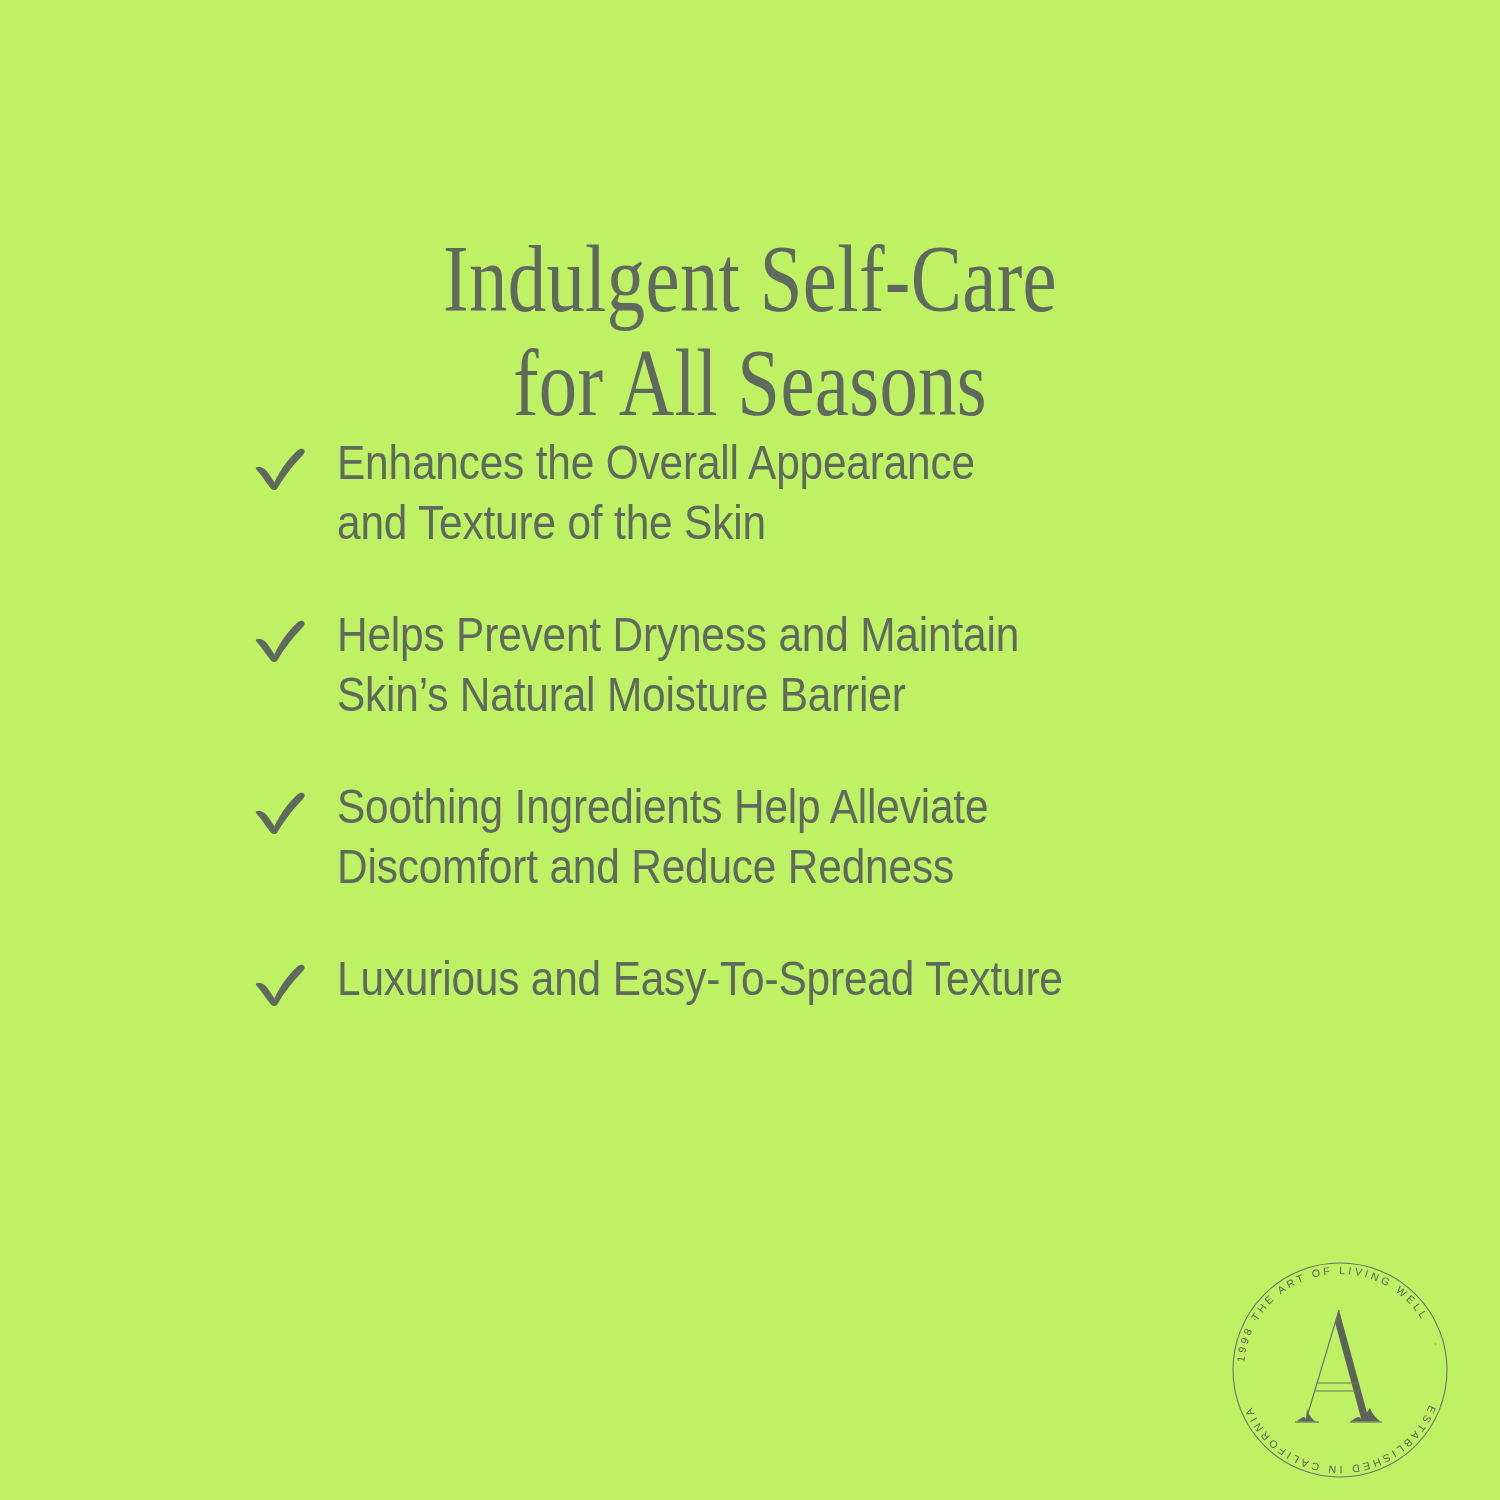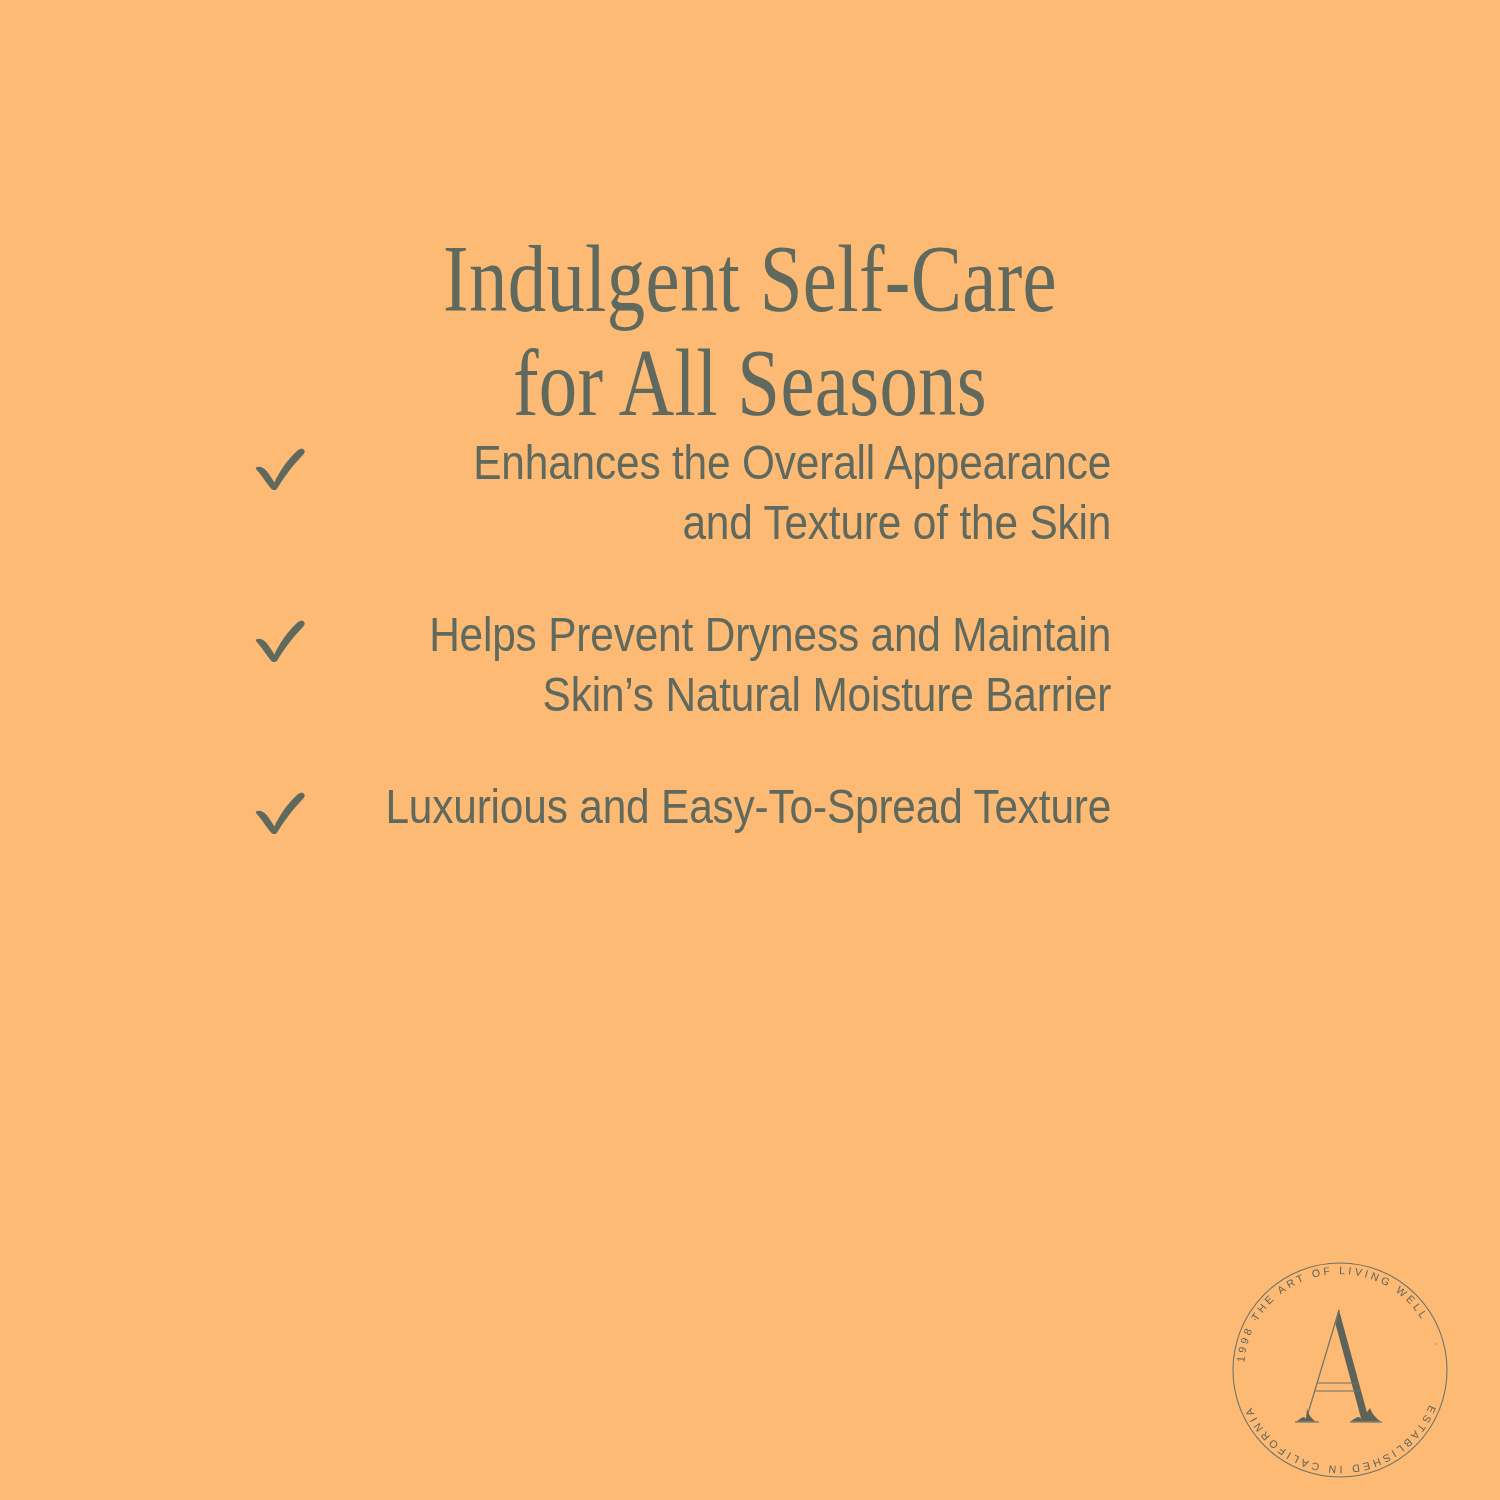--- a/index.html
+++ b/index.html
@@ -13,21 +13,21 @@
     height: 1500px;
     background: #fdfdf0;
     font-family: "Liberation Sans", sans-serif;
     overflow: hidden;
   }
 
   .canvas {
     position: relative;
     width: 1500px;
     height: 1500px;
-    background: #fdba74;
+    background: #bef264;
     box-sizing: border-box;
   }
 
   
   .headline {
     position: absolute;
     left: 0;
     top: 163px;
     width: 1500px;
     text-align: center;
@@ -44,21 +44,20 @@
   .headline .line {
     display: block;
   }
 
   
   .benefits {
     position: absolute;
     left: 252px;
     top: 432px;
     width: 980px;
-    text-align: right;
   }
 
   .benefit-row {
     position: relative;
     display: block;
     padding-left: 85px;
     margin-bottom: 52px;
   }
   .benefit-row:last-child {
     margin-bottom: 18px;
@@ -142,20 +141,29 @@
     <li class="benefit-row">
       <span class="check-icon">
         <svg viewBox="0 0 56 52" xmlns="http://www.w3.org/2000/svg">
           <path d="M4 27.5 C8 25.5 12.5 27.5 16.5 33.5 C20 38.5 21.5 41 22.5 42.5 C26 34 34 21 45.5 10.5 C48.5 8 51.5 8.5 52.5 10.5 C53.3 12.2 52 14 49.5 16.5 C39 27.5 30.5 39.5 25.5 48 C24 50.5 21 50.8 19 48.5 C15.5 44.5 10 36 6 31.5 C4.2 29.5 3.2 28 4 27.5 Z" fill="#60695d"></path>
         </svg>
       </span>
       <span class="benefit-text">Helps Prevent Dryness and Maintain
 Skin’s Natural Moisture Barrier</span>
     </li>
 
+    <li class="benefit-row">
+      <span class="check-icon">
+        <svg viewBox="0 0 56 52" xmlns="http://www.w3.org/2000/svg">
+          <path d="M4 27.5 C8 25.5 12.5 27.5 16.5 33.5 C20 38.5 21.5 41 22.5 42.5 C26 34 34 21 45.5 10.5 C48.5 8 51.5 8.5 52.5 10.5 C53.3 12.2 52 14 49.5 16.5 C39 27.5 30.5 39.5 25.5 48 C24 50.5 21 50.8 19 48.5 C15.5 44.5 10 36 6 31.5 C4.2 29.5 3.2 28 4 27.5 Z" fill="#60695d"></path>
+        </svg>
+      </span>
+      <span class="benefit-text">Soothing Ingredients Help Alleviate
+Discomfort and Reduce Redness</span>
+    </li>
 
 
     <li class="benefit-row">
       <span class="check-icon">
         <svg viewBox="0 0 56 52" xmlns="http://www.w3.org/2000/svg">
           <path d="M4 27.5 C8 25.5 12.5 27.5 16.5 33.5 C20 38.5 21.5 41 22.5 42.5 C26 34 34 21 45.5 10.5 C48.5 8 51.5 8.5 52.5 10.5 C53.3 12.2 52 14 49.5 16.5 C39 27.5 30.5 39.5 25.5 48 C24 50.5 21 50.8 19 48.5 C15.5 44.5 10 36 6 31.5 C4.2 29.5 3.2 28 4 27.5 Z" fill="#60695d"></path>
         </svg>
       </span>
       <span class="benefit-text">Luxurious and Easy-To-Spread Texture</span>
     </li>

